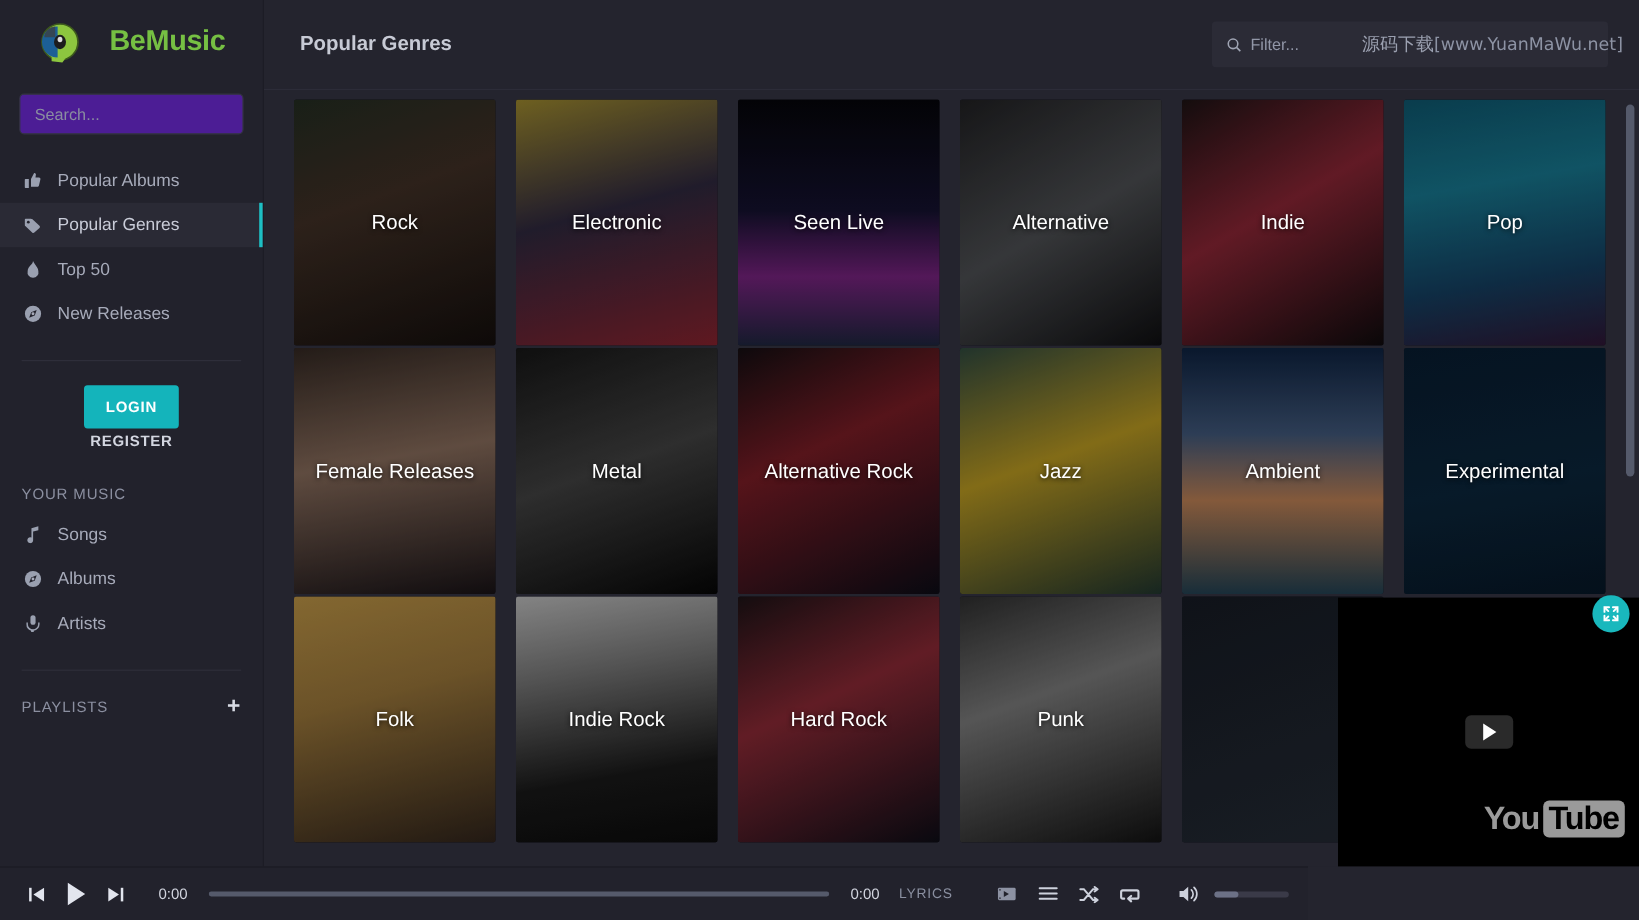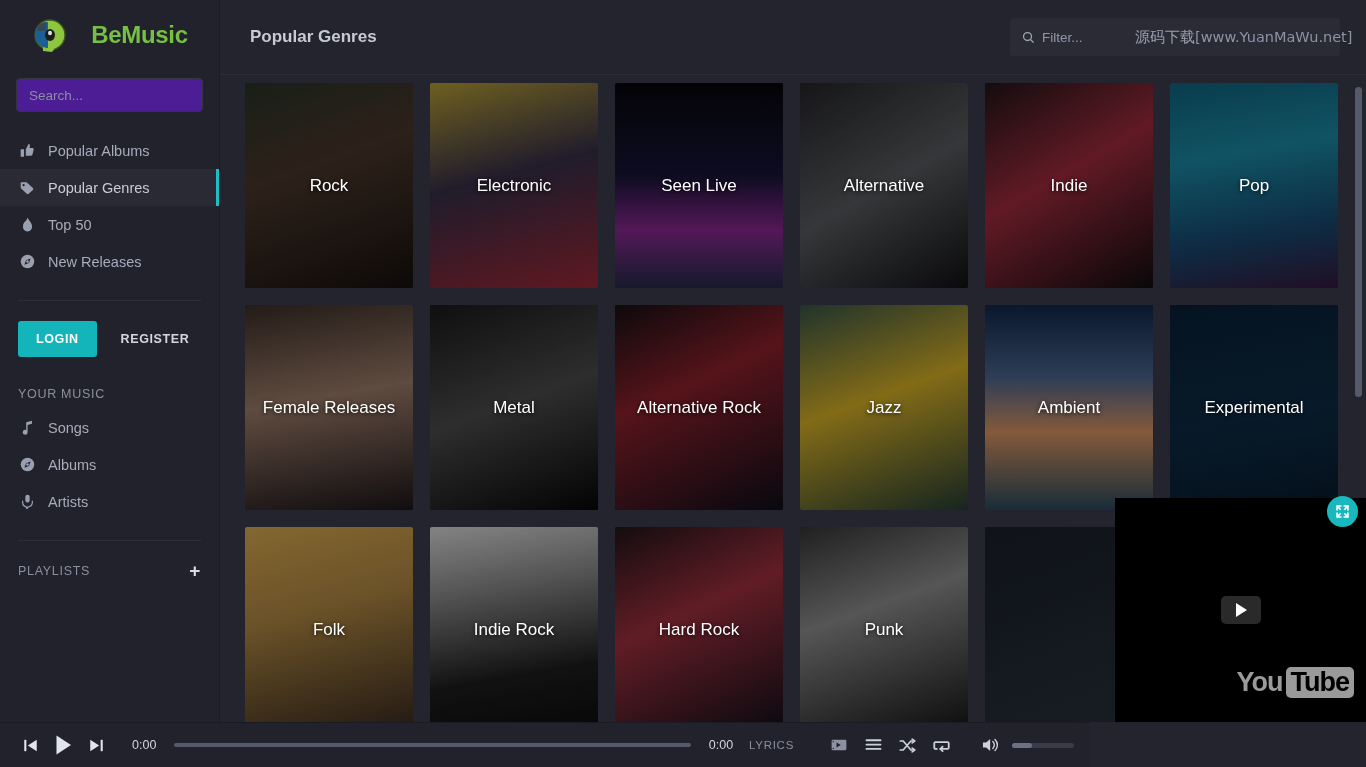--- a/index.html
+++ b/index.html
@@ -57,21 +57,21 @@
     color: #9aa0b0; flex: none;
   }
   .nav-item.active { background: #2a2a35; color: #c9ccd8; }
   .nav-item.active::after {
     content: ""; position: absolute; right: 0; top: 0;
     width: 3px; height: 100%; background: #1dbfc4;
   }
 
   .divider { height: 1px; background: #2e2e3a; margin: 20px 18px; }
 
-  .auth-row { display: flex; align-items: center; gap: 24px; padding: 0 18px; }
+  .auth-row { display: flex; align-items: center; gap: 4px; padding: 0 18px; flex-direction: column; }
   .btn-login {
     background: #14b4bb; color: #fff;
     border: none; border-radius: 3px;
     font-size: 12.5px; font-weight: bold; letter-spacing: 0.6px;
     padding: 11px 18px; cursor: pointer;
     font-family: "Liberation Sans", sans-serif;
   }
   .btn-register {
     background: transparent; border: none; cursor: pointer;
     color: #d3d6e0; font-size: 12.5px; font-weight: bold; letter-spacing: 0.6px;
@@ -122,21 +122,21 @@
   }
   .watermark .wm-url { color: #8d93a4; font-size: 14.5px; }
 
   #grid-scroll {
     height: 647px; overflow: hidden; position: relative;
     padding: 8px 0 0 0;
   }
   #grid {
     display: grid;
     grid-template-columns: repeat(6, 168px);
-    gap: 17px 17px;
+    gap: 2px 17px;
     padding: 0 0 0 25px;
   }
   .tile {
     position: relative;
     width: 168px; height: 205px;
     border-radius: 2px;
     overflow: hidden;
     cursor: pointer;
     background: #111118;
   }

